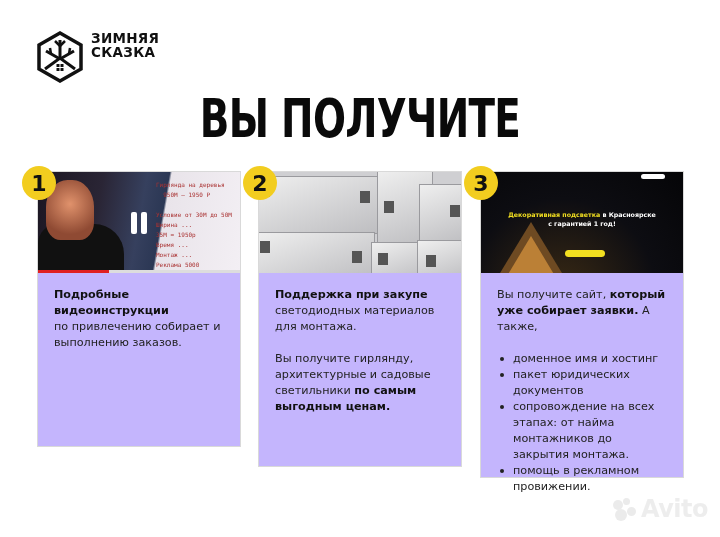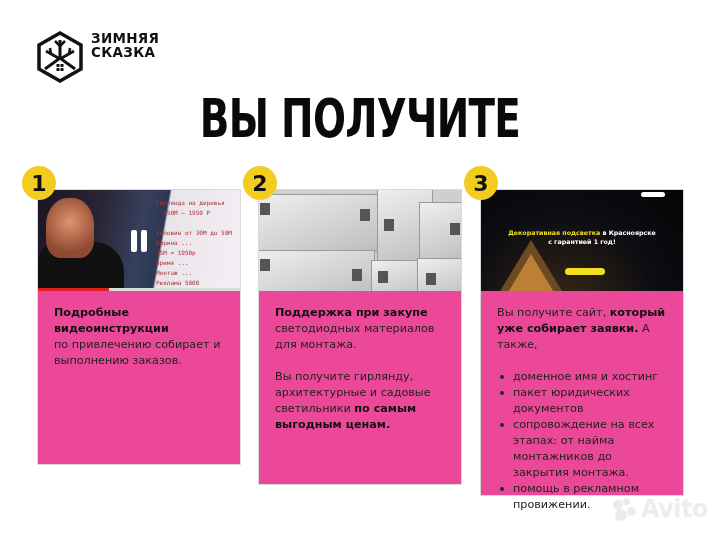--- a/index.html
+++ b/index.html
@@ -7,21 +7,21 @@
   body { position: relative; font-family: "DejaVu Sans", sans-serif; color: #111; }
 
   .logo { position: absolute; left: 37px; top: 31px; display: flex; align-items: flex-start; }
   .logo svg { width: 46px; height: 52px; }
   .logo-text { margin-left: 8px; font-family: "DejaVu Sans", sans-serif; font-weight: bold; font-size: 13.5px; line-height: 14px; letter-spacing: 0.3px; color: #111; }
 
   .page-title { position: absolute; left: 0; width: 720px; top: 88px; text-align: center;
     font-family: "DejaVu Sans", sans-serif; font-weight: bold; font-size: 54px; line-height: 62px;
     transform: scaleX(0.72); transform-origin: 50% 50%; letter-spacing: -1px; color: #0a0a0a; }
 
-  .card { position: absolute; top: 189px; width: 204px; background: #ec4899; border: 1px solid #d9d9d9; }
+  .card { position: absolute; top: 171px; width: 204px; background: #c4b5fd; border: 1px solid #d9d9d9; }
   .card-media { position: relative; width: 100%; height: 101px; overflow: hidden; }
   .card-body { padding: 14px 16px 12px 16px; font-size: 11.2px; line-height: 16px; color: #222; }
   .card-body b { font-weight: bold; color: #111; }
   .card-body p + p { margin-top: 16px; }
 
   .badge { position: absolute; width: 34px; height: 34px; border-radius: 50%; background: #f2cd1f;
     display: flex; align-items: center; justify-content: center; z-index: 3;
     font-family: "DejaVu Sans", sans-serif; font-weight: bold; font-size: 22px; color: #111; }
 
   

